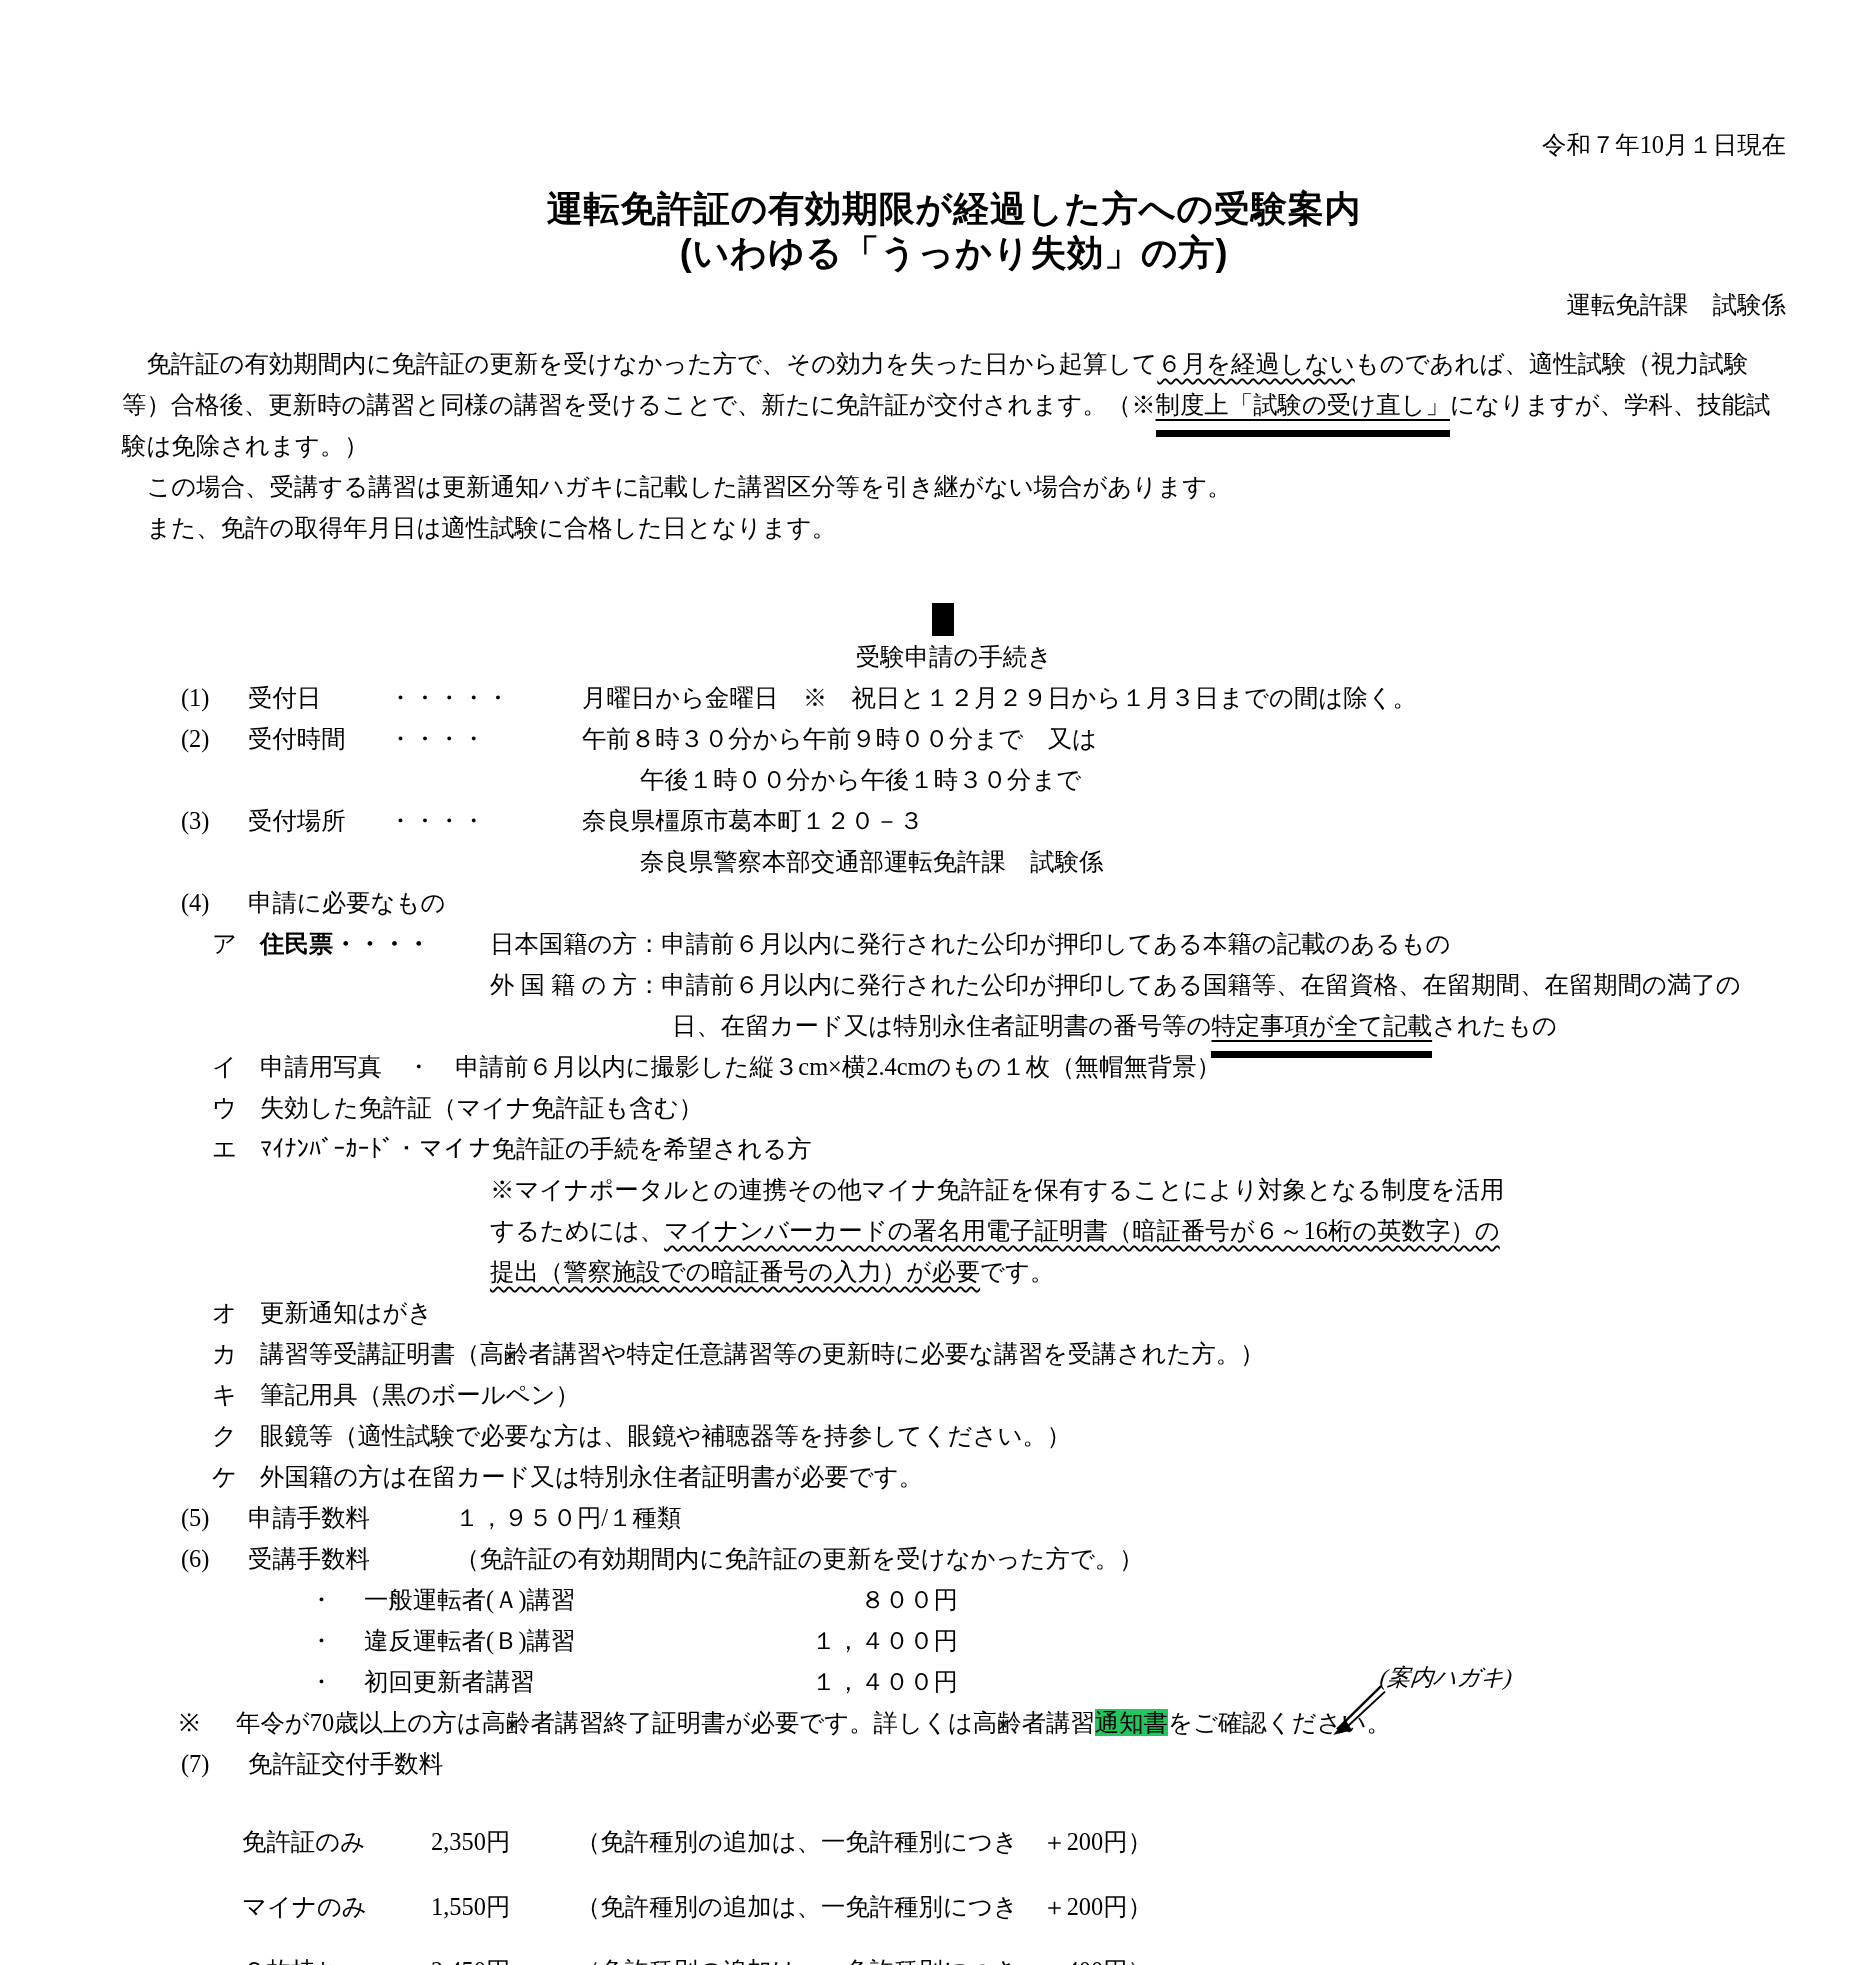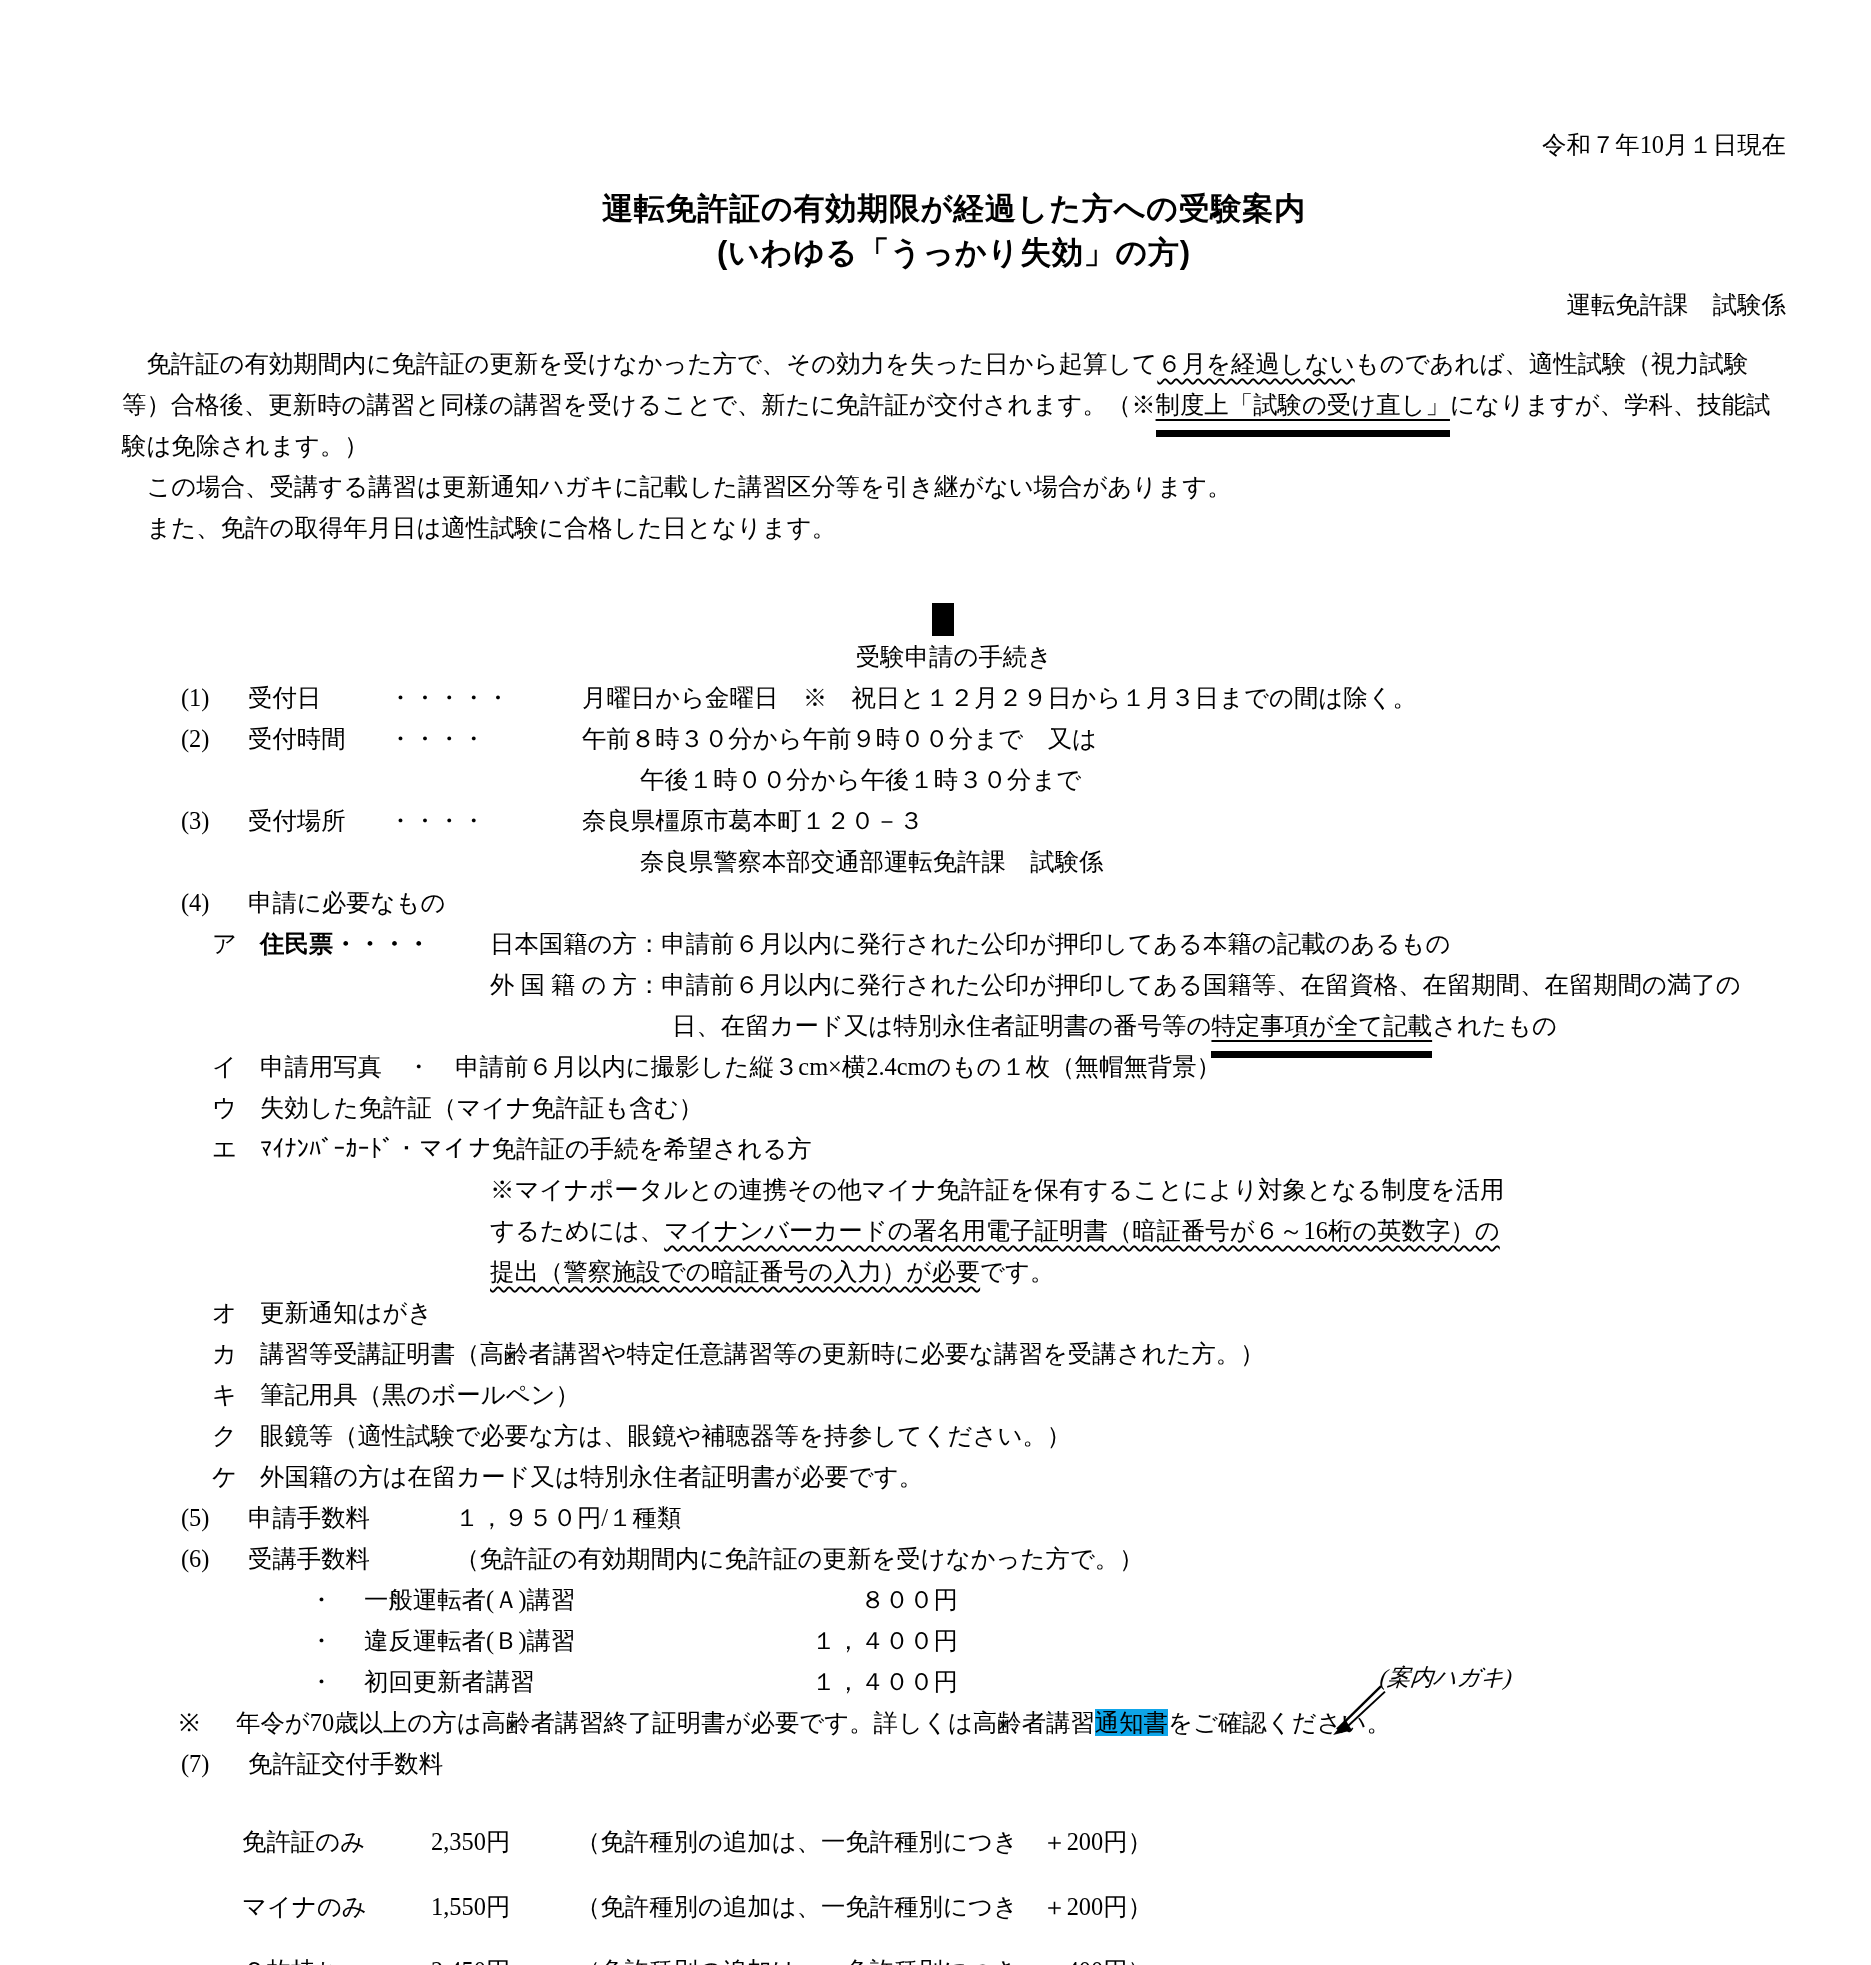--- a/index.html
+++ b/index.html
@@ -9,21 +9,21 @@
     background:#ffffff;
     box-sizing:border-box;
     padding:124px 86px 0 122px;
     font-family:"Liberation Serif","DejaVu Serif",serif;
     font-size:24.4px; line-height:41px; color:#000;
   }
   .date { text-align:right; }
   .title {
     text-align:center;
     font-family:"Liberation Sans","DejaVu Sans",sans-serif;
-    font-weight:bold; font-size:31px; line-height:44px;
+    font-weight:bold; font-size:36px; line-height:44px;
     margin-top:21.6px; letter-spacing:0.8px;
   }
   .org { text-align:right; margin-top:9.8px; }
   .intro { margin-top:17.7px; }
 
   .sec { display:flex; align-items:center; margin-top:55px;flex-direction:column; }
   .sec .sq { width:22px; height:33px; background:#000; margin-right:23px; flex:none; }
 
   .prow { display:flex; padding-left:59px; }
   .pnum { width:67px; flex:none; }
@@ -68,21 +68,21 @@
     text-decoration-thickness:2.4px;
     text-underline-offset:6.3px;
   }
   .double-u {
     text-decoration-line:underline;
     text-decoration-thickness:2px;
     text-underline-offset:5.5px;
     border-bottom:7px solid #000;
     padding-bottom:12px;
   }
-  .hl { background:#0ea5e9; }
+  .hl { background:#22c55e; }
 </style>
 </head>
 <body>
 
 <div class="page">
 
   <div class="date">令和７年10月１日現在</div>
 
   <div class="title">
     <div>運転免許証の有効期限が経過した方への受験案内</div>

